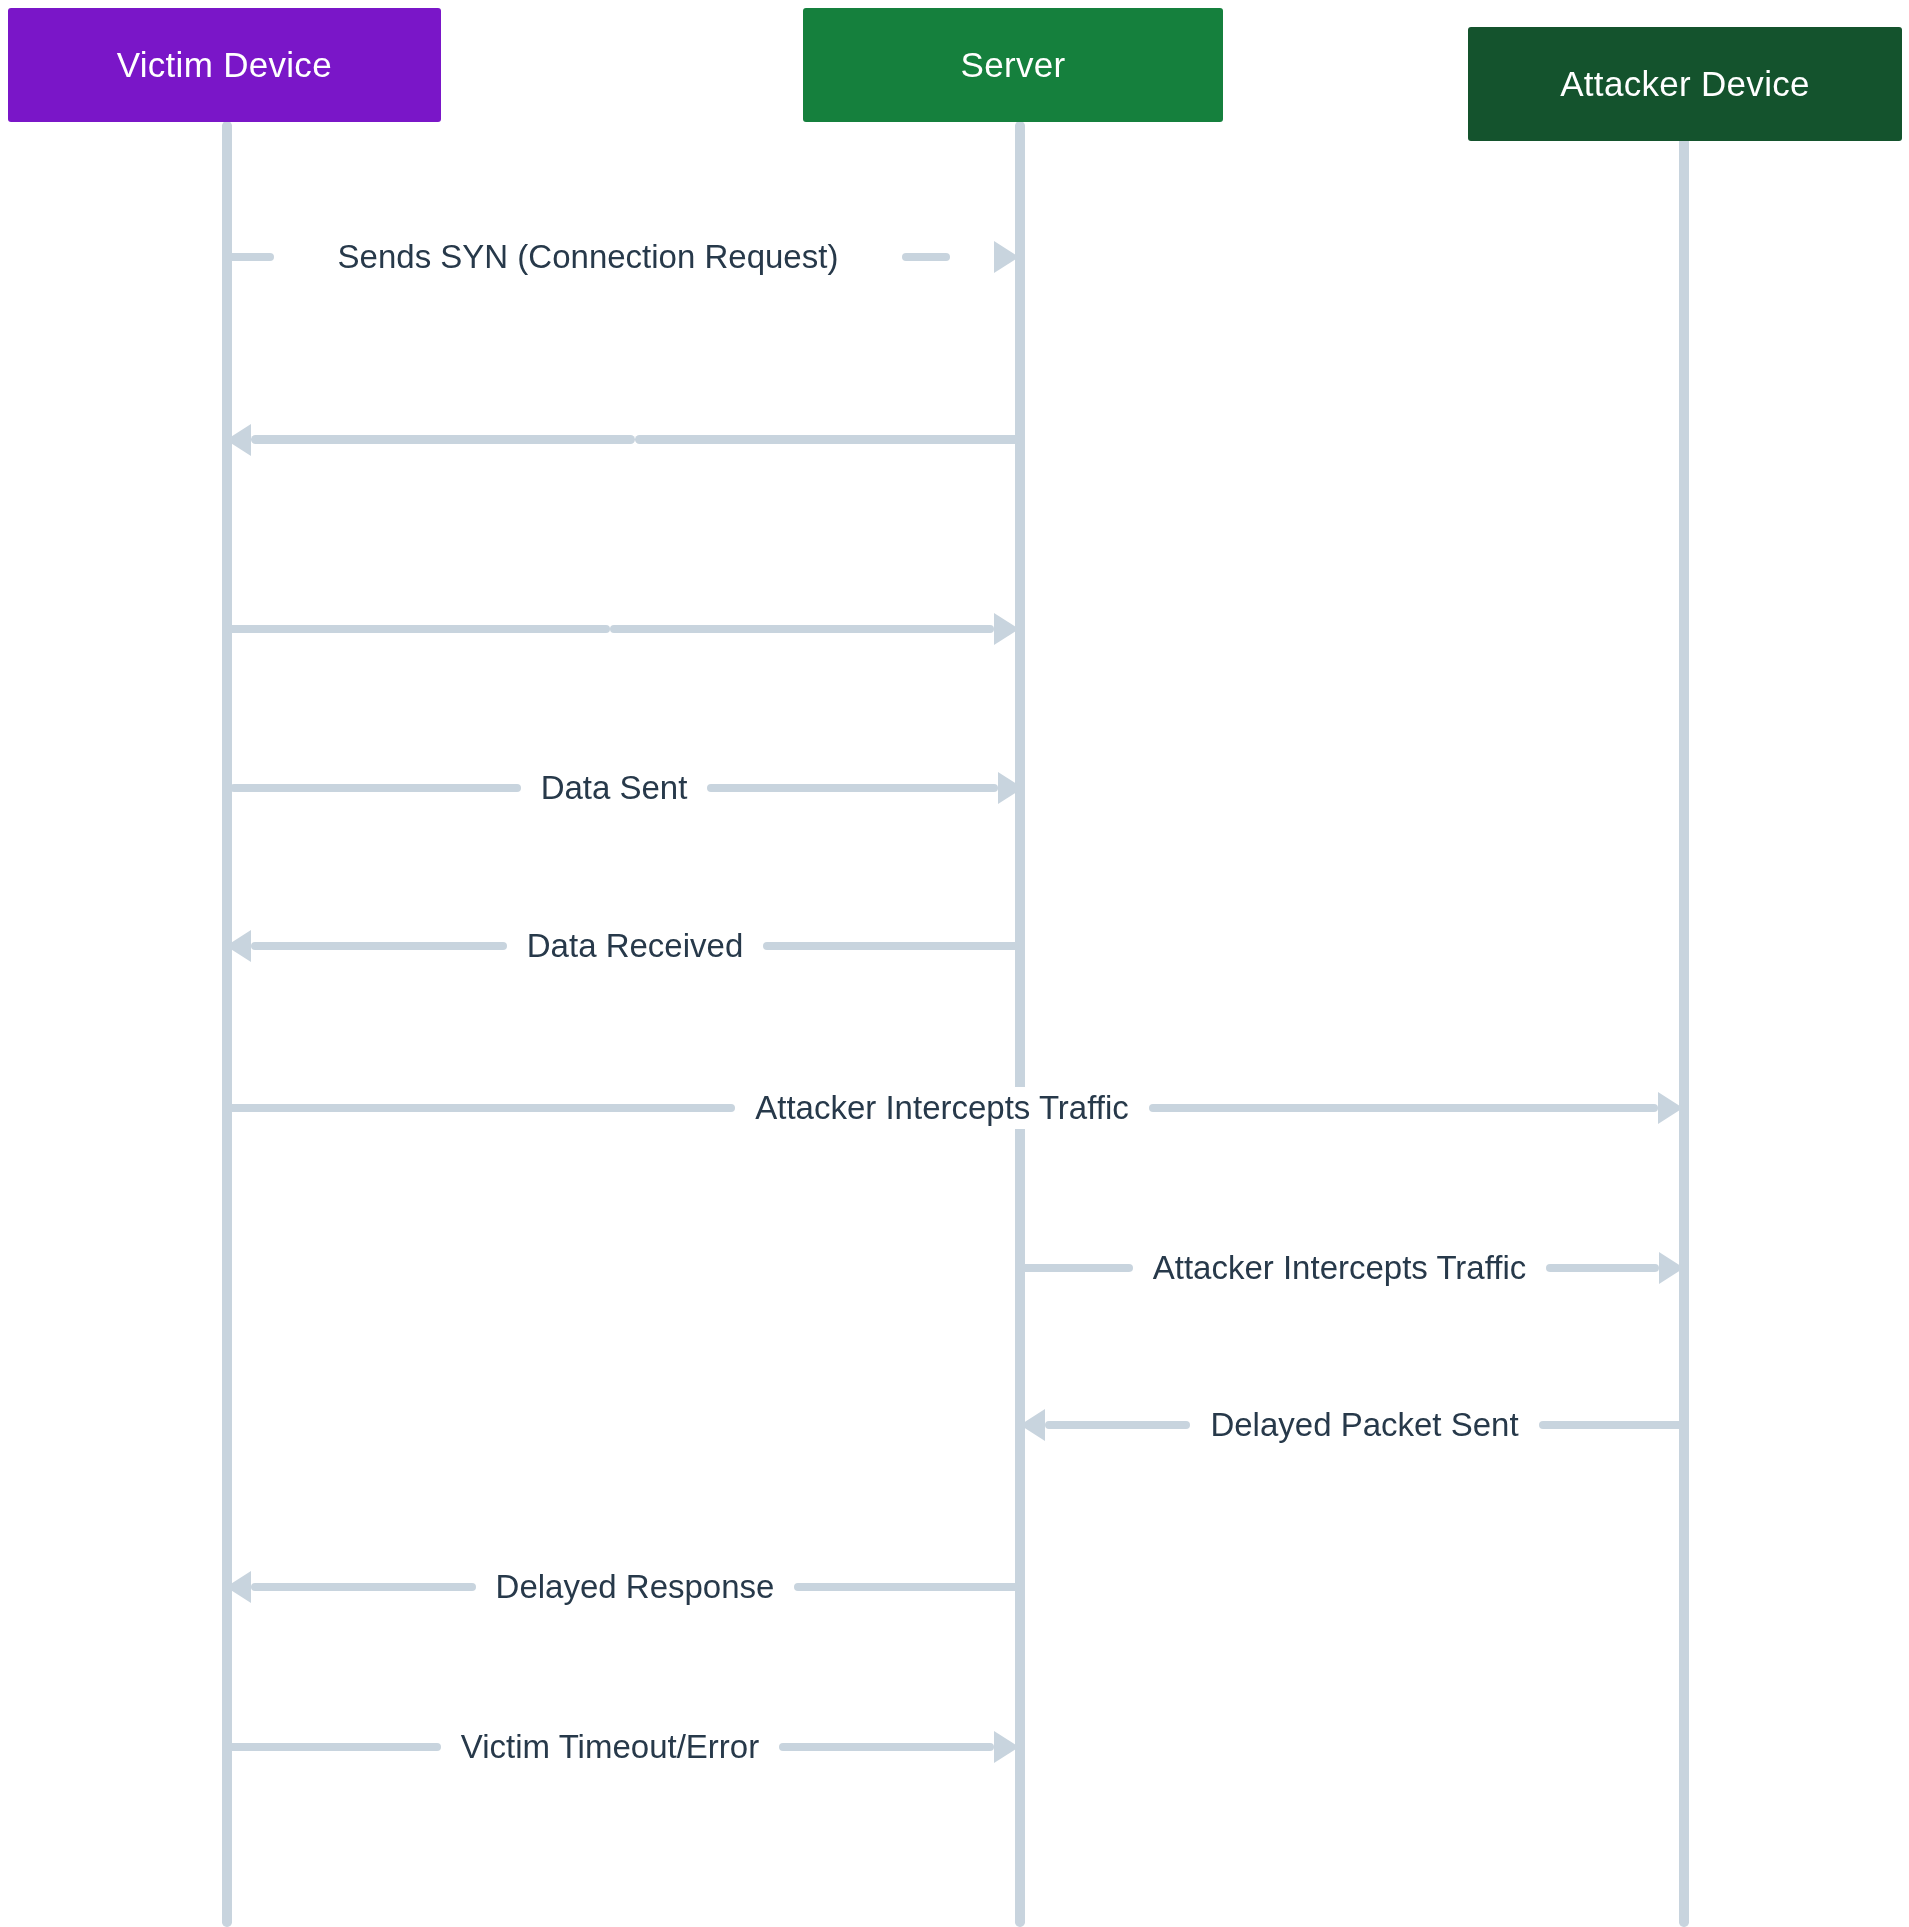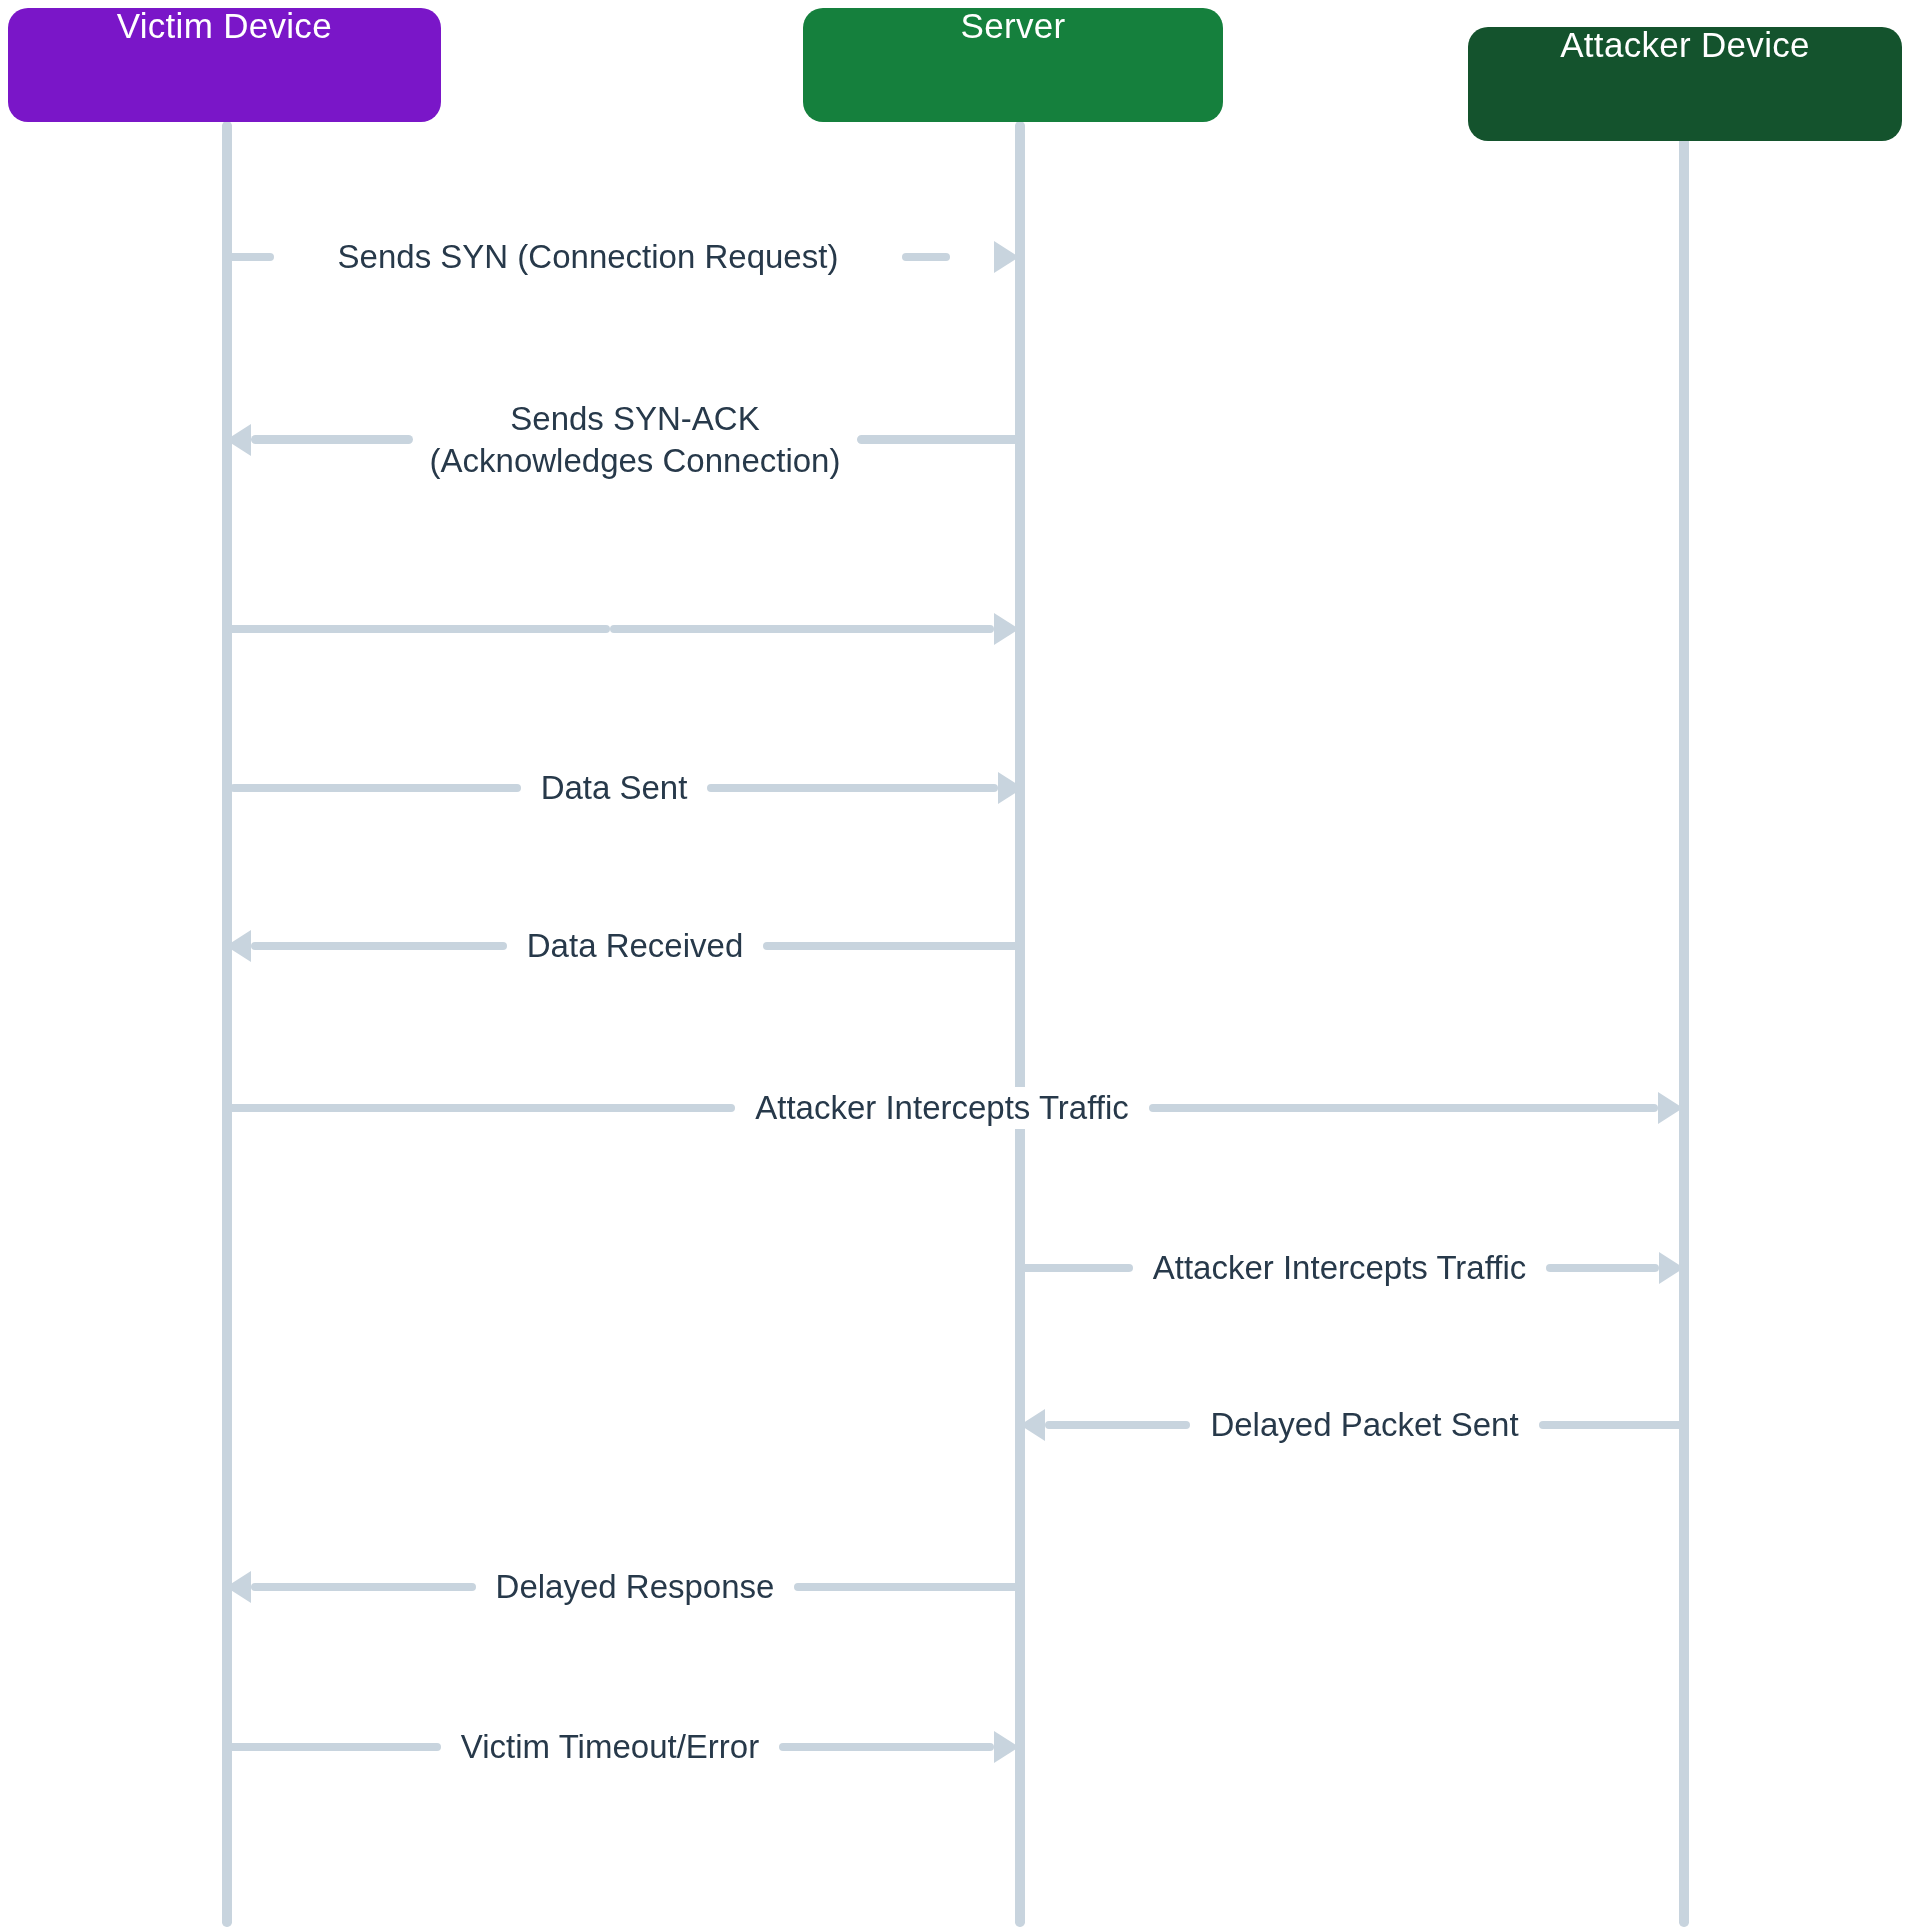--- a/index.html
+++ b/index.html
@@ -15,23 +15,23 @@
     width: 1909px;
     height: 1928px;
     background: #ffffff;
     overflow: hidden;
   }
 
   
   .participant-box {
     position: absolute;
     display: flex;
-    align-items: flex-start;
+    align-items: center;
     justify-content: center;
-    border-radius: 20px;
+    border-radius: 3px;
     box-sizing: border-box;
   }
   .participant-label {
     color: #ffffff;
     font-size: 35px;
     font-weight: 400;
     letter-spacing: 0.3px;
     line-height: 1;
     white-space: nowrap;
   }
@@ -112,22 +112,20 @@
   <div id="messages-layer">
       <div class="message" style="left: 226px; width: 793px; top: 222px; height: 70px; gap: 44px;">
         <div class="msg-seg left-seg"></div>
         <div class="msg-label">Sends SYN (Connection Request)</div>
         <div class="msg-seg right-seg"></div>
         <div class="arrowhead right"></div>
       </div>
       <div class="message" style="left: 226px; width: 793px; top: 381px; height: 117px;">
         <div class="arrowhead left"></div>
         <div class="msg-seg left-seg"></div>
-        <div class="msg-label two-line">Sends SYN-ACK
-(Acknowledges Connection)</div>
         <div class="msg-seg right-seg"></div>
       </div>
       <div class="message" style="left: 226px; width: 793px; top: 594px; height: 70px;">
         <div class="msg-seg left-seg"></div>
         <div class="msg-seg right-seg"></div>
         <div class="arrowhead right"></div>
       </div>
       <div class="message" style="left: 230px; width: 793px; top: 753px; height: 70px; justify-content: center;">
         <div class="msg-seg left-seg"></div>
         <div class="msg-label">Data Sent</div>

